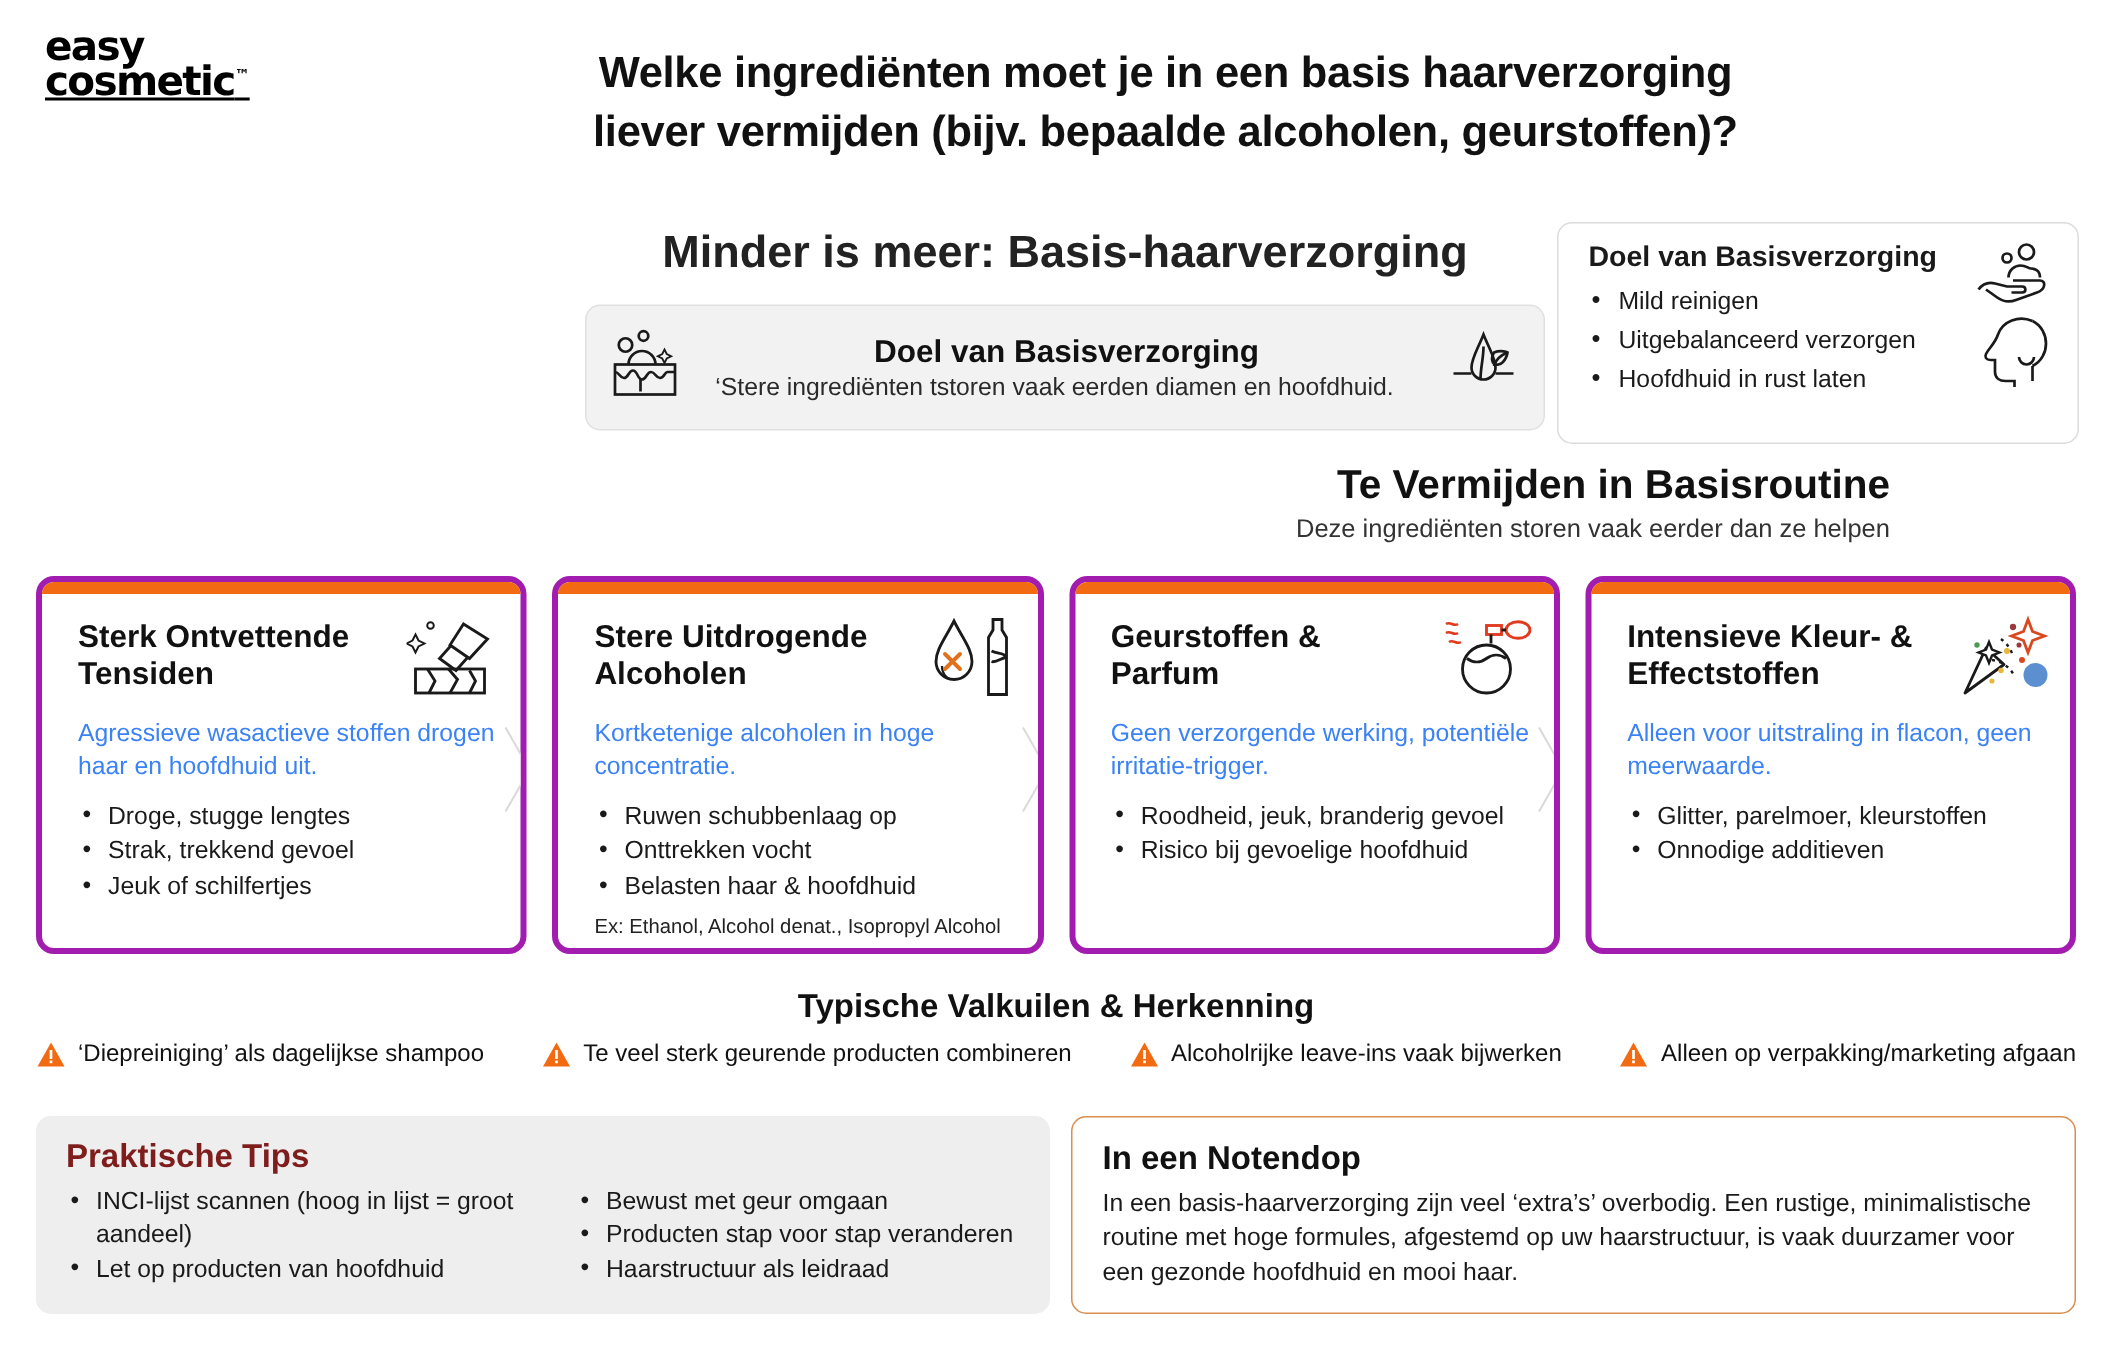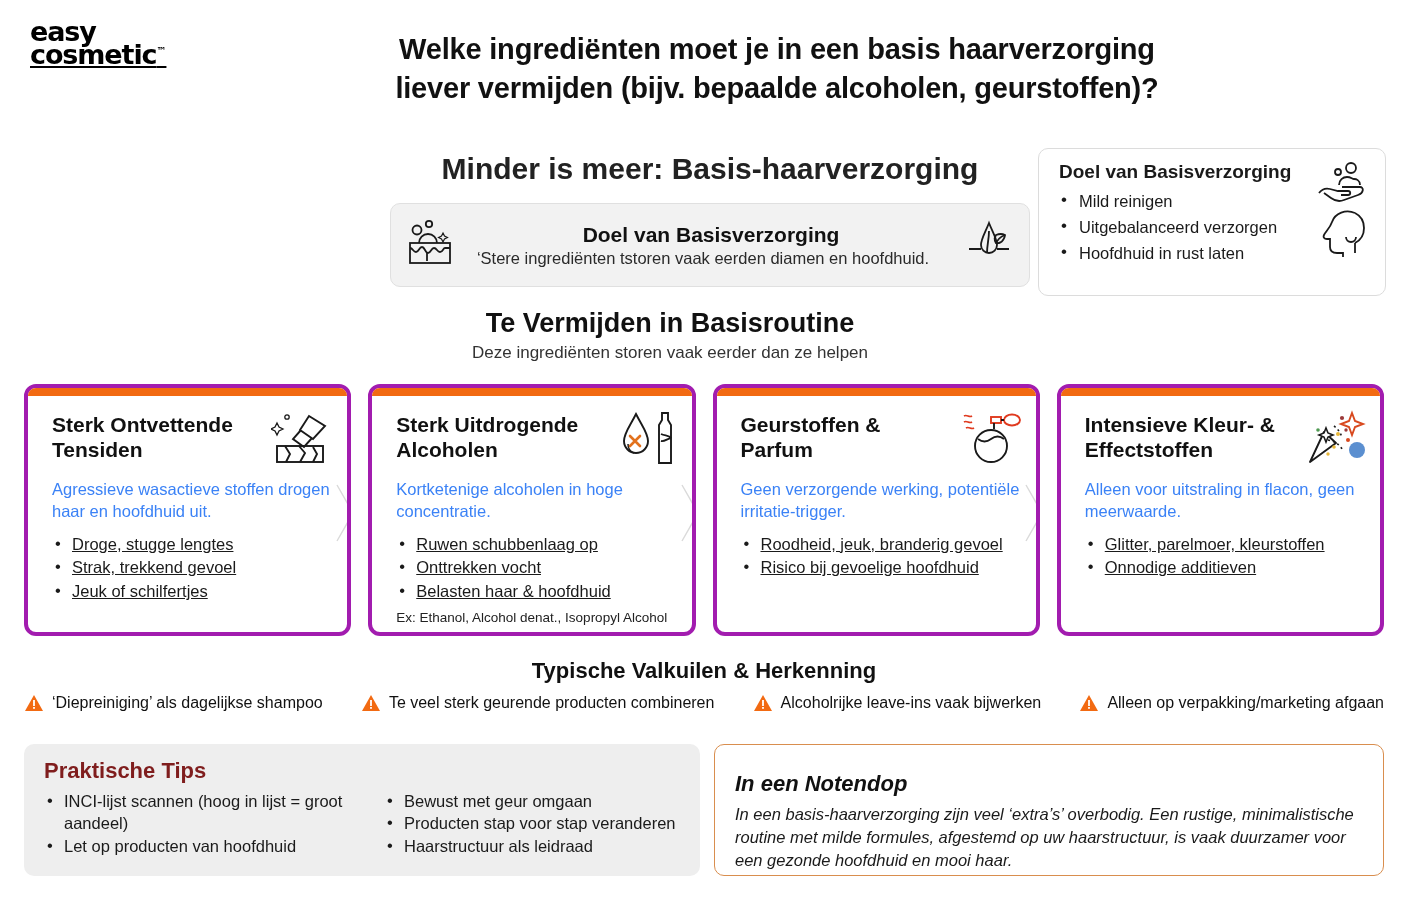--- a/index.html
+++ b/index.html
@@ -56,42 +56,42 @@
   .panel-right ul { list-style: none; }
   .panel-right li {
     font-size: 16.5px; line-height: 1.58; position: relative; padding-left: 20px;
   }
   .panel-right li::before {
     content: "\2022"; position: absolute; left: 2px; top: -1px; font-size: 17px;
   }
   .pr-icons { position: absolute; right: 14px; top: 12px; width: 56px; }
 
   
-  .sec-head { position: absolute; left: 0; top: 308px; width: 1260px; text-align: center; margin-left: 40px; }
+  .sec-head { position: absolute; left: 0; top: 308px; width: 1260px; text-align: right; }
   .sec-head h2 { font-size: 27px; font-weight: 700; color: #111; }
   .sec-head p { font-size: 17px; color: #333; margin-top: 4px; }
 
   
   .cards { position: absolute; left: 24px; top: 384px; width: 1360px; height: 252px; display: flex; gap: 17px; }
   .card {
     position: relative; flex: 1; background: #fff;
     border: 4px solid #a21caf; border-radius: 12px;
     padding: 16px 16px 10px 24px; overflow: hidden;
   }
   .card::before {
     content: ""; position: absolute; left: -1px; right: -1px; top: -1px; height: 9px;
     background: #f26a12; border-radius: 12px 12px 0 0;
   }
   .card h3 {
     font-size: 21px; font-weight: 700; line-height: 1.2; color: #111;
     margin-top: 8px; max-width: 200px; min-height: 52px;
   }
   .card .desc { font-size: 16.5px; line-height: 1.35; color: #3b82f6; margin-top: 14px; }
   .card ul { list-style: none; margin-top: 10px; }
-  .card li { font-size: 16.5px; line-height: 1.45; position: relative; padding-left: 20px; text-decoration: underline; }
+  .card li { font-size: 16.5px; line-height: 1.45; position: relative; padding-left: 20px; }
   .card li::before { content: "\2022"; position: absolute; left: 3px; top: -1px; }
   .card .ex { font-size: 13.5px; color: #222; margin-top: 6px; }
   .card-icon { position: absolute; right: 14px; top: 22px; width: 62px; height: 58px; }
   .chev { position: absolute; right: -11px; top: 96px; width: 22px; height: 58px; z-index: 3; }
 
   
   .pit-head { position: absolute; left: 0; top: 658px; width: 1408px; text-align: center;
               font-size: 22px; font-weight: 700; color: #111; }
   .pitfalls { position: absolute; left: 24px; top: 694px; width: 1360px;
               display: flex; justify-content: space-between; align-items: center; }
@@ -105,22 +105,21 @@
   }
   .tips h3 { font-size: 22px; font-weight: 700; color: #7f1d1d; margin-bottom: 6px; }
   .tips-cols { display: flex; gap: 10px; }
   .tips-cols ul { list-style: none; flex: 1; }
   .tips-cols ul:first-child { flex: 0 0 330px; }
   .tips-cols li { font-size: 16.5px; line-height: 1.36; position: relative; padding-left: 20px; }
   .tips-cols li::before { content: "\2022"; position: absolute; left: 3px; top: -1px; }
 
   .nutshell {
     flex: 1; background: #fff; border: 1.5px solid #d98e4e; border-radius: 10px;
-    padding: 26px 18px 10px 20px;
-    font-style: italic;
+    padding: 14px 18px 10px 20px;
   }
   .nutshell h3 { font-size: 22px; font-weight: 700; color: #111; margin-bottom: 6px; }
   .nutshell p { font-size: 16.5px; line-height: 1.4; color: #1a1a1a; }
 </style>
 </head>
 <body>
 
 <div class="page">
 
   <div class="header">
@@ -228,21 +227,21 @@
     <div class="card">
       <span class="card-icon">
         <svg width="62" height="58" viewBox="0 0 62 58" fill="none" stroke="#1a1a1a" stroke-width="1.9">
           <path d="M20 4C14 16 8 23 8 31a12 12 0 0024 0c0-8-6-15-12-27z"></path>
           <path d="M12 34c0 5 3 8 6 9" stroke-width="1.5"></path>
           <path d="M14 26l10 10M24 26L14 36" stroke="#e2711d" stroke-width="2.6" stroke-linecap="round"></path>
           <path d="M46 3h6v7l3 5v38H43V15l3-5z"></path>
           <path d="M45 24c4 2 8 1 10 4M55 28c-4 1-7 4-10 3"></path>
         </svg>
       </span>
-      <h3>Sterk Uitdrogende Alcoholen</h3>
+      <h3>Stere Uitdrogende Alcoholen</h3>
       <div class="desc">Kortketenige alcoholen in hoge concentratie.</div>
       <ul>
         <li>Ruwen schubbenlaag op</li>
         <li>Onttrekken vocht</li>
         <li>Belasten haar &amp; hoofdhuid</li>
       </ul>
       <div class="ex">Ex: Ethanol, Alcohol denat., Isopropyl Alcohol</div>
       <span class="chev">
         <svg width="22" height="58" viewBox="0 0 22 58" fill="#ffffff" stroke="#dadada" stroke-width="1.4">
           <path d="M1 1l16 28L1 57"></path>
@@ -348,17 +347,17 @@
         </ul>
         <ul>
           <li>Bewust met geur omgaan</li>
           <li>Producten stap voor stap veranderen</li>
           <li>Haarstructuur als leidraad</li>
         </ul>
       </div>
     </div>
     <div class="nutshell">
       <h3>In een Notendop</h3>
-      <p>In een basis-haarverzorging zijn veel ‘extra’s’ overbodig. Een rustige, minimalistische routine met milde formules, afgestemd op uw haarstructuur, is vaak duurzamer voor een gezonde hoofdhuid en mooi haar.</p>
+      <p>In een basis-haarverzorging zijn veel ‘extra’s’ overbodig. Een rustige, minimalistische routine met hoge formules, afgestemd op uw haarstructuur, is vaak duurzamer voor een gezonde hoofdhuid en mooi haar.</p>
     </div>
   </div>
 
 </div>
 
 </body></html>

